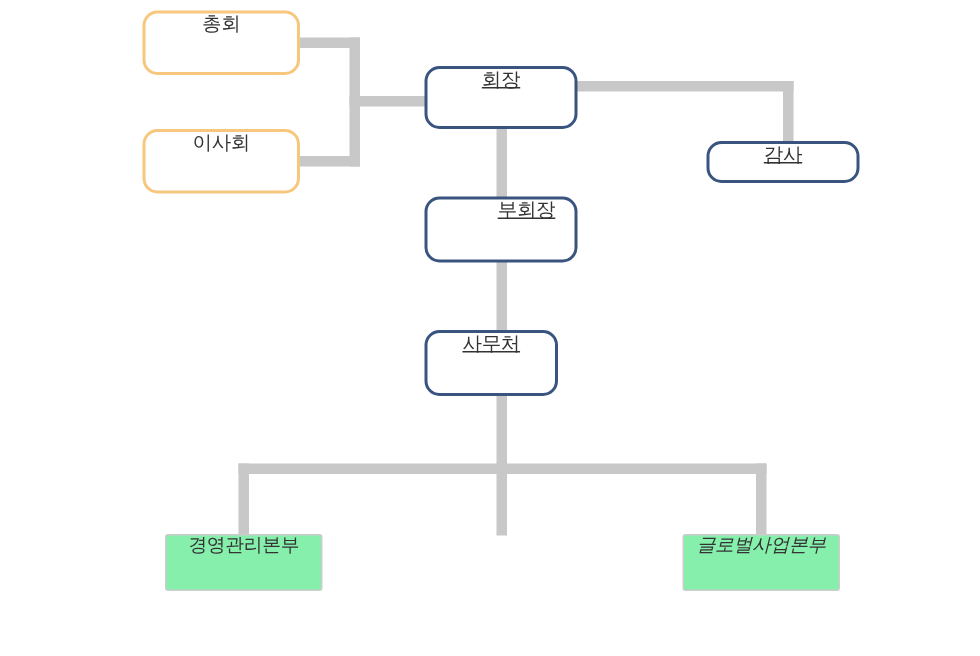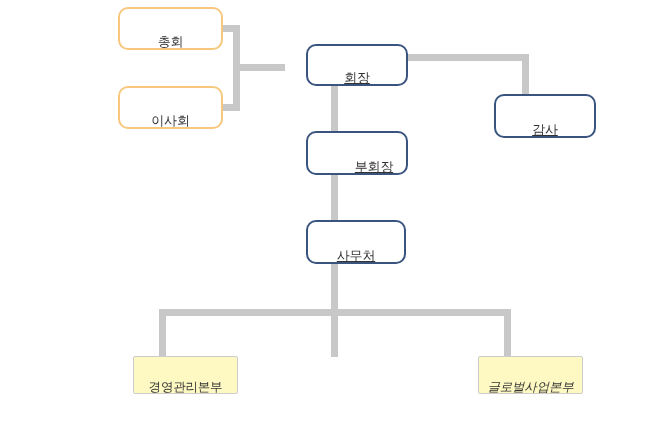--- a/index.html
+++ b/index.html
@@ -22,43 +22,42 @@
     position: absolute;
     background: #c8c8c8;
     z-index: 1;
   }
 
   
   .node {
     position: absolute;
     z-index: 2;
     display: flex;
-    align-items: flex-end;
+    align-items: flex-start;
     justify-content: center;
     background: #ffffff;
     color: #333333;
     font-size: 13px;
     letter-spacing: -0.2px;
     white-space: nowrap;
     line-height: 1;
-    margin-left: 23px;
   }
   .node-primary {
     border: 2px solid #3a5480;
     border-radius: 10px;
     text-decoration: underline;
   }
   .node-advisory {
     border: 2px solid #f7c77e;
     border-radius: 10px;
   }
   .node-dept {
     border: 1px solid #cccccc;
     border-radius: 2px;
-    background: #fef9c3;
+    background: #86efac;
     font-size: 12.5px;
   }
 </style>
 </head>
 <body>
 
 <div id="org-chart">
 
   <div class="conn" style="left:198px; top:25px; width:42px; height:7px;"></div>
   <div class="conn" style="left:198px; top:104px; width:42px; height:7px;"></div>
@@ -82,29 +81,29 @@
   </div>
 
   <div class="node node-advisory" style="left:95px; top:86px; width:105px; height:43px;">
     <span>이사회</span>
   </div>
 
   <div class="node node-primary" style="left:283px; top:44px; width:102px; height:42px;">
     <span>회장</span>
   </div>
 
-  <div class="node node-primary" style="left:471px; top:94px; width:102px; height:44px;">
+  <div class="node node-primary" style="left:471px; top:94px; width:102px; height:28px;">
     <span>감사</span>
   </div>
 
   <div class="node node-primary" style="left:283px; top:131px; width:102px; height:44px;padding-left:34px;">
     <span>부회장</span>
   </div>
 
-  <div class="node node-primary" style="left:283px; top:220px; width:100px; height:44px;">
+  <div class="node node-primary" style="left:283px; top:220px; width:89px; height:44px;">
     <span>사무처</span>
   </div>
 
   <div class="node node-dept" style="left:110px; top:356px; width:105px; height:38px;">
     <span>경영관리본부</span>
   </div>
 
 
   <div class="node node-dept" style="left:455px; top:356px; width:105px; height:38px;font-style:italic;">
     <span>글로벌사업본부</span>

